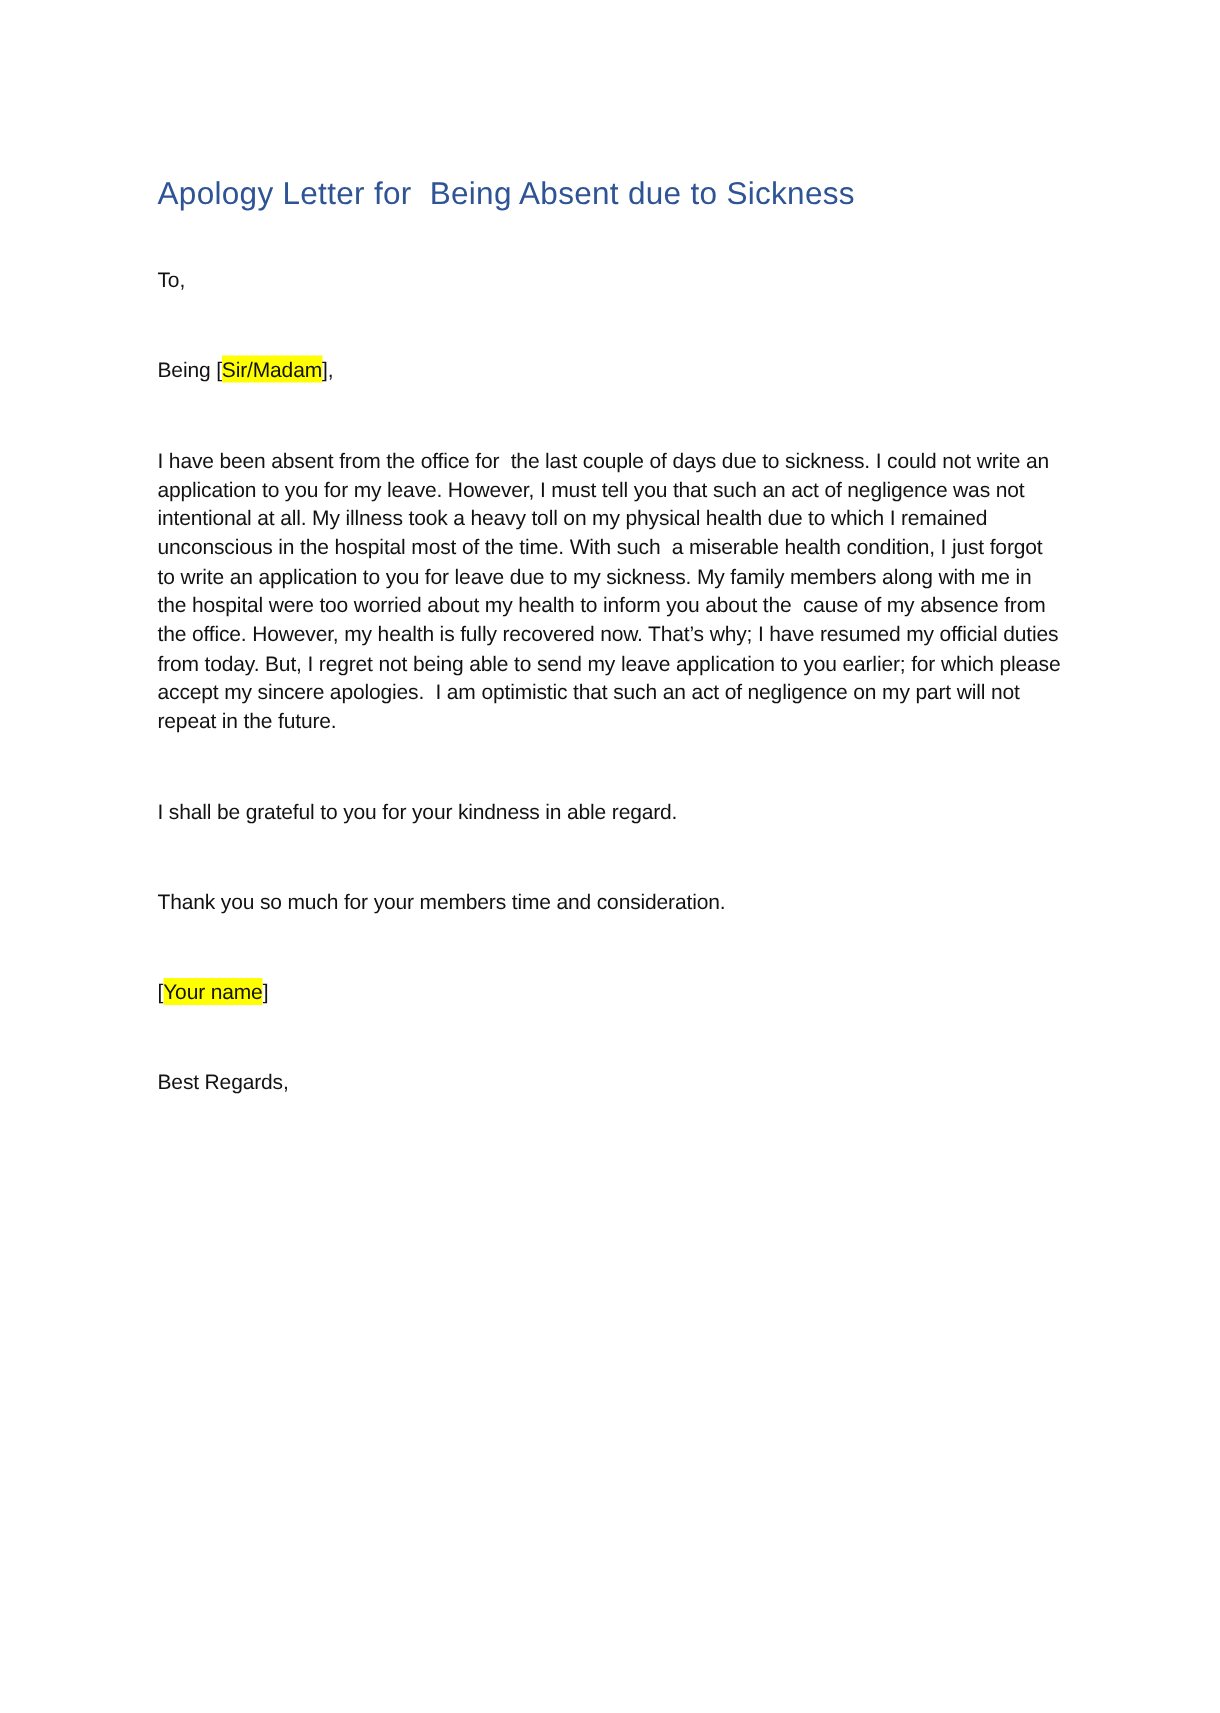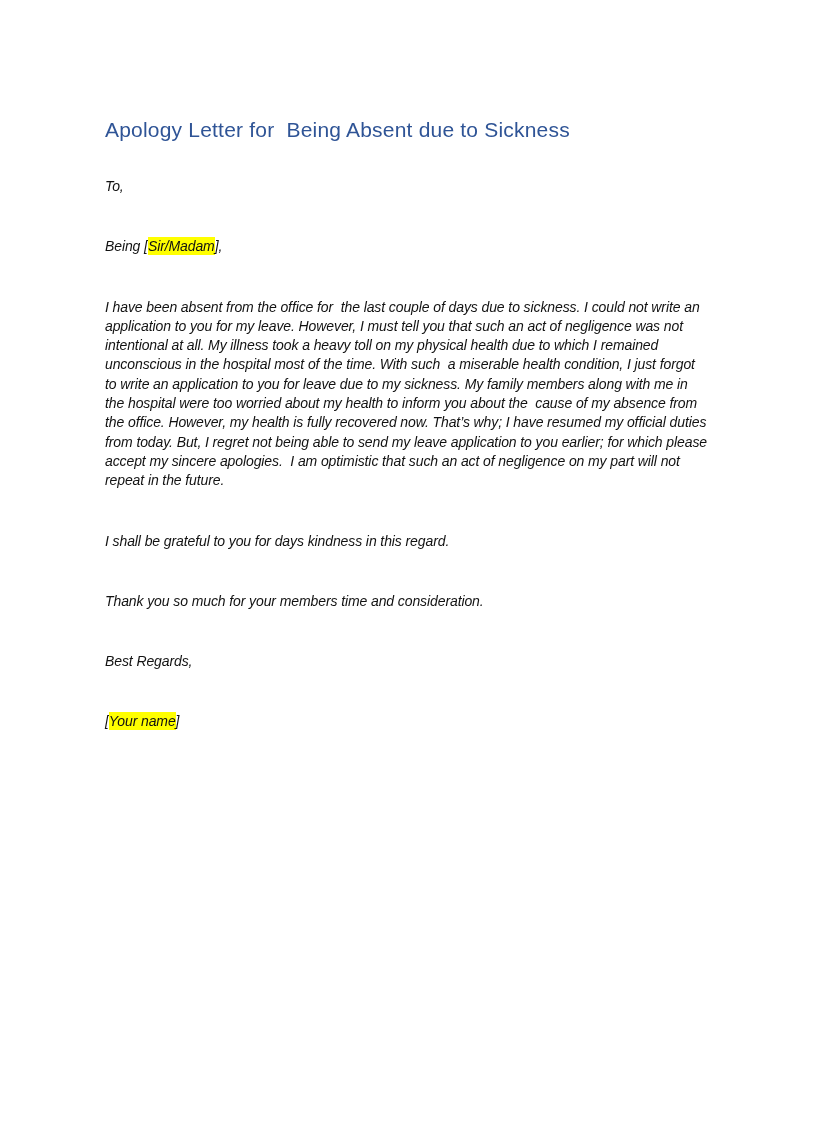--- a/index.html
+++ b/index.html
@@ -26,21 +26,20 @@
     letter-spacing: 0.2px;
     margin: 0 0 33px 0;
     white-space: pre-wrap;
   }
   .para {
     font-size: 14px;
     line-height: 19.3px;
     letter-spacing: -0.1px;
     margin: 0 0 41px 0;
     white-space: pre-wrap;
-    font-style: italic;
   }
   .hl {
     background: #FFFF00;
     color: inherit;
     padding: 1px 0;
   }
 </style>
 </head>
 <body>
 
@@ -48,21 +47,21 @@
 
   <h1 class="doc-title">Apology Letter for  Being Absent due to Sickness</h1>
 
   <p class="para">To,</p>
 
 
   <p class="para"><span>Being [</span><mark class="hl">Sir/Madam</mark><span>],</span></p>
 
   <p class="para">I have been absent from the office for  the last couple of days due to sickness. I could not write an application to you for my leave. However, I must tell you that such an act of negligence was not intentional at all. My illness took a heavy toll on my physical health due to which I remained unconscious in the hospital most of the time. With such  a miserable health condition, I just forgot to write an application to you for leave due to my sickness. My family members along with me in the hospital were too worried about my health to inform you about the  cause of my absence from the office. However, my health is fully recovered now. That’s why; I have resumed my official duties from today. But, I regret not being able to send my leave application to you earlier; for which please accept my sincere apologies.  I am optimistic that such an act of negligence on my part will not repeat in the future.</p>
 
-  <p class="para">I shall be grateful to you for days kindness in this regard.</p>
+  <p class="para">I shall be grateful to you for your kindness in able regard.</p>
 
   <p class="para">Thank you so much for your members time and consideration.</p>
 
+  <p class="para"><span>[</span><mark class="hl">Your name</mark><span>]</span></p>
+
   <p class="para">Best Regards,</p>
-
-  <p class="para"><span>[</span><mark class="hl">Your name</mark><span>]</span></p>
 
 </div>
 
 </body></html>

